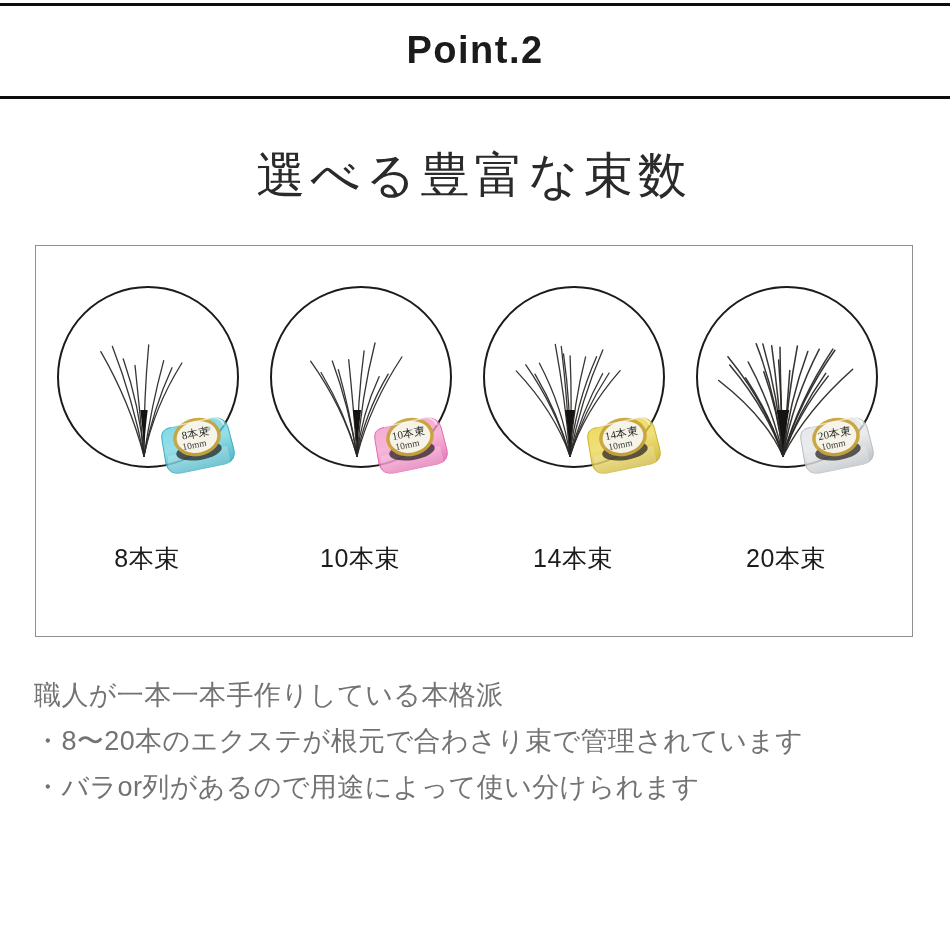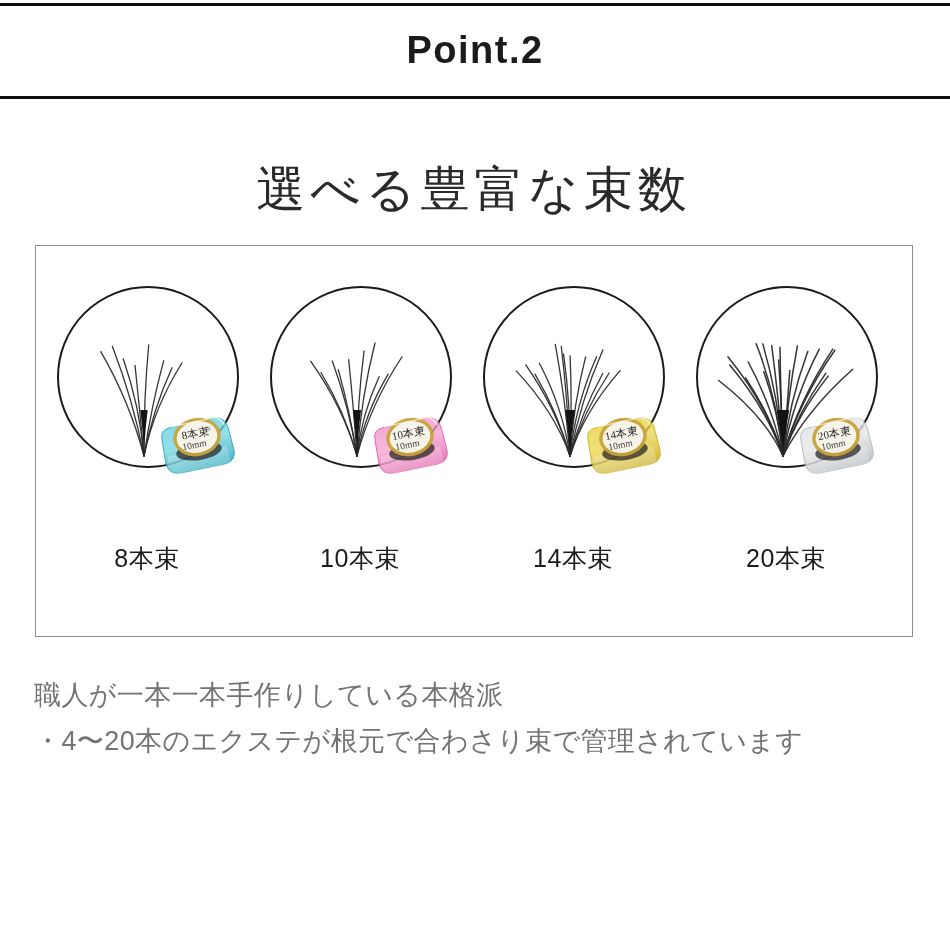--- a/index.html
+++ b/index.html
@@ -44,21 +44,21 @@
     font-weight: 600;
     letter-spacing: 1.5px;
     color: #1b1b1b;
     line-height: 48px;
   }
 
   
   .section-heading {
     position: absolute;
     left: 0;
-    top: 156px;
+    top: 142px;
     width: 948px;
     text-align: center;
     font-size: 49px;
     font-weight: 400;
     letter-spacing: 5px;
     color: #2a2a2a;
     line-height: 66px;
   }
 
   
@@ -333,14 +333,15 @@
             <path d="M 16 21 L 57 12 Q 66 11 69 19" fill="none" stroke="#ffffff" stroke-width="1.6" opacity="0.6"></path>
           </svg>
         </div>
         <div class="bundle-caption">20本束</div>
       </div>
     </div>
 </div>
 
 <div class="copy" id="copy-block">
     <div class="copy-line">職人が一本一本手作りしている本格派</div>
-    <div class="copy-line">・4〜20本のエクステが根元で合わさり束で管理されています</div>
+    <div class="copy-line">・8〜20本のエクステが根元で合わさり束で管理されています</div>
+    <div class="copy-line">・バラor列があるので用途によって使い分けられます</div>
   </div>
 
 </body></html>

